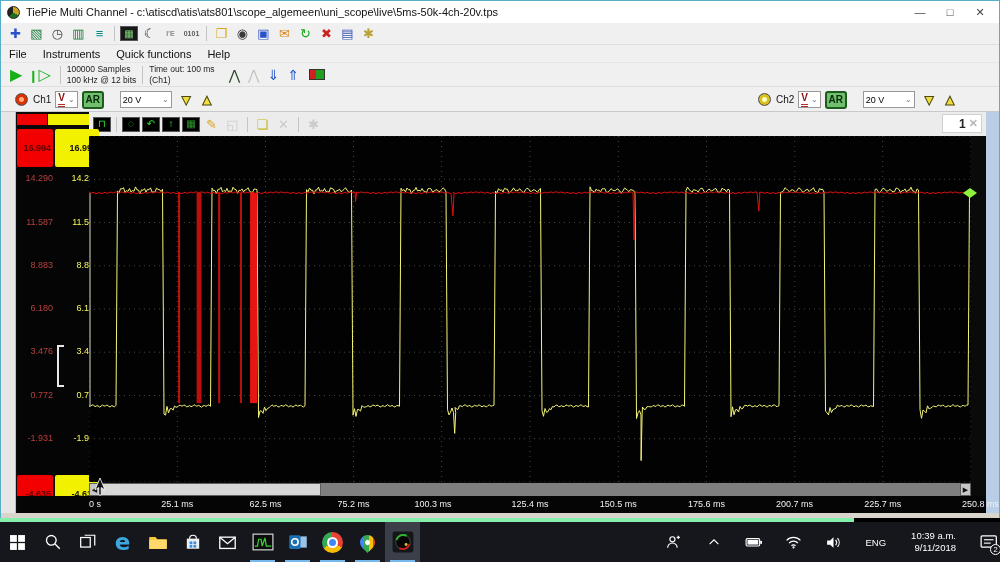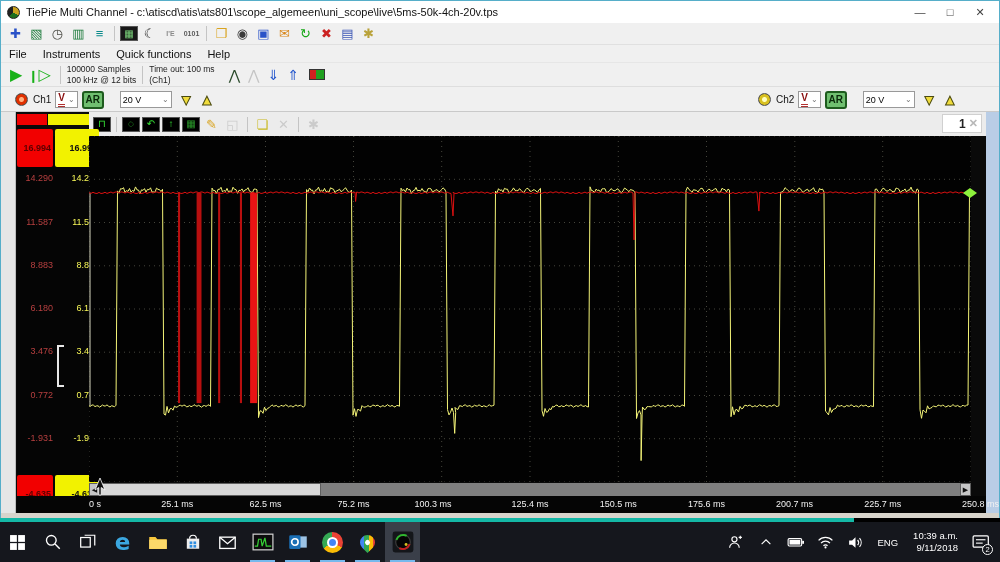--- a/index.html
+++ b/index.html
@@ -1,17 +1,17 @@
 <!DOCTYPE html>
 <html><head>
 <meta charset="utf-8">
 <style>
   *{margin:0;padding:0;box-sizing:border-box}
   html,body{width:1000px;height:562px;overflow:hidden;background:#000;font-family:"Liberation Sans",sans-serif}
-  .screen{position:relative;width:854px;height:562px;background:#14b8a6}
+  .screen{position:relative;width:854px;height:562px;background:#86efac}
 
   
   .app-window{position:absolute;left:0;top:0;width:1000px;height:518px;background:#f0f0f0;border:1px solid #56aec9}
   .titlebar{position:absolute;left:0;top:0;width:100%;height:22px;background:#fff;display:flex;align-items:center;padding:0 4px;font-size:11px;color:#111}
   .app-logo{width:13px;height:13px;border-radius:50%;background:conic-gradient(#caa21e 0 120deg,#1e6e1e 120deg 230deg,#222 230deg 360deg);border:1px solid #222;margin:0 6px 0 2px;flex:none}
   .title-text{flex:1;white-space:nowrap;overflow:hidden}
   .winbtn{width:30px;height:20px;display:flex;align-items:center;justify-content:center;font-size:11px;color:#444;cursor:pointer}
 
   .toolbar-main{position:absolute;left:0;top:22px;width:100%;height:22px;background:#f0f0f0;display:flex;align-items:center;padding-left:4px;border-bottom:1px solid #e0e0e0}
   .tbi{display:inline-flex;width:19px;height:18px;align-items:center;justify-content:center;font-size:13px;margin:0 1px;cursor:pointer;line-height:1}
@@ -95,21 +95,21 @@
   
   .taskbar{position:absolute;left:0;top:522px;width:1000px;height:40px;background:#15171d;display:flex;align-items:stretch}
   .tb-btn{width:35px;display:flex;align-items:center;justify-content:center;position:relative;cursor:pointer}
   .tb-btn.active{background:#3a3f49}
   .tb-btn .runline{position:absolute;left:5px;right:5px;bottom:0;height:2px;background:#76b9ed}
   .edge-e{color:#3ba7e0;font-size:23px;font-weight:bold;font-family:"DejaVu Sans",sans-serif}
   .chrome-icon{width:21px;height:21px;border-radius:50%;background:conic-gradient(#ea4335 0 33%,#fbbc05 33% 66%,#34a853 66% 100%);position:relative}
   .chrome-icon::after{content:'';position:absolute;inset:5px;background:#4285f4;border:2px solid #fff;border-radius:50%}
   .maps-icon{width:15px;height:15px;border-radius:50% 50% 50% 0;transform:rotate(-45deg);background:linear-gradient(135deg,#4285f4 0 35%,#34a853 35% 55%,#fbbc05 55% 75%,#ea4335 75% 100%);position:relative}
   .maps-icon::after{content:'';position:absolute;left:5px;top:5px;width:5px;height:5px;background:#fff;border-radius:50%}
-  .tray{margin-left:auto;display:flex;align-items:center;gap:8px;padding-right:8px}
+  .tray{margin-left:auto;display:flex;align-items:center;gap:18px;padding-right:0}
   .tray-ico{width:22px;height:40px;display:flex;align-items:center;justify-content:center;cursor:pointer}
   .tray-text{color:#fff;font-size:9.5px;cursor:pointer;padding:0 3px}
   .clock{color:#fff;font-size:9.5px;text-align:right;line-height:1.3;cursor:pointer;padding:0 4px}
   .notif{position:relative}
   .badge{position:absolute;right:-1px;bottom:7px;width:11px;height:11px;border-radius:50%;background:#15171d;border:1px solid #fff;color:#fff;font-size:7.5px;display:flex;align-items:center;justify-content:center}
 </style>
 </head>
 <body>
 
 <div class="screen">

